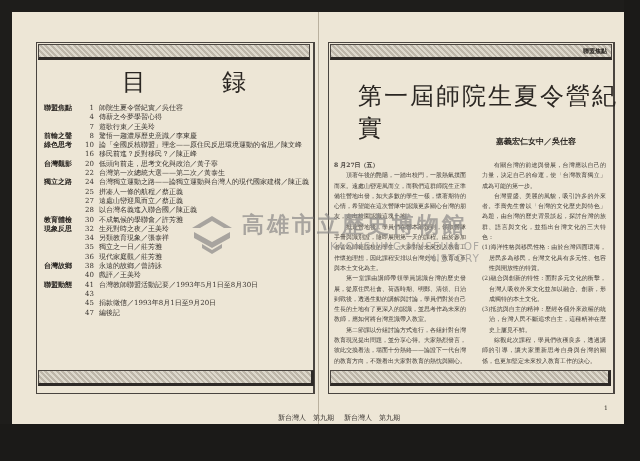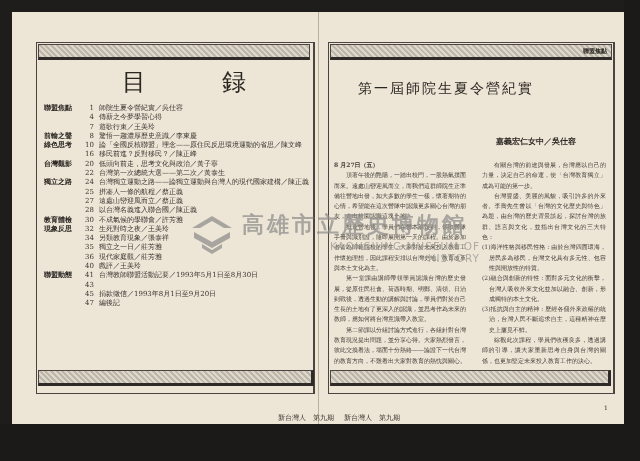--- a/index.html
+++ b/index.html
@@ -17,21 +17,21 @@
   .toc{position:absolute;left:44px;top:104px;width:268px;font-size:7px;line-height:9.3px;}
   .toc-row{display:flex;height:9.3px;white-space:nowrap;}
   .toc-sec{width:36px;font-weight:bold;font-family:"DejaVu Sans",sans-serif;font-size:7px;color:#2a2622;}
   .toc-pg{width:14px;text-align:right;padding-right:5px;color:#3a3531;}
   .toc-item{color:#3a3531;overflow:hidden;}
   
   .rbox{position:absolute;left:328px;top:42px;width:284px;height:350px;border:1px solid #4a4540;border-right-width:2px;}
   .rbar{position:absolute;left:330px;top:44px;width:280px;height:12px;border:1px solid #4a4540;border-bottom:3px solid #2e2a27;display:flex;justify-content:flex-end;align-items:center;}
   .rbar-label{font-size:6px;font-weight:bold;padding-right:4px;font-family:"DejaVu Sans",sans-serif;}
   .rbar-bottom{position:absolute;left:330px;top:370px;width:277px;height:12px;border:1px solid #4a4540;border-bottom:3px solid #2e2a27;border-right:3px solid #2e2a27;}
-  .art-title{position:absolute;left:358px;top:80px;font-family:Liberation Sans, sans-serif;font-size:14px;letter-spacing:2px;color:#2a2622;}
+  .art-title{position:absolute;left:358px;top:80px;font-family:Liberation Sans, sans-serif;font-size:24px;letter-spacing:2px;color:#2a2622;}
   .byline{position:absolute;left:496px;top:136px;font-size:8px;font-weight:bold;}
   .col{position:absolute;font-size:6px;line-height:10.3px;color:#423d38;text-align:justify;}
   .col p{margin:0;}
   .col1{left:334px;top:160px;width:132px;}
   .col2{left:482px;top:160px;width:124px;}
   .date{font-weight:bold;}
   .indent{text-indent:12px;}
   .hang{padding-left:7px;text-indent:-7px;}
   .footer{position:absolute;top:413px;font-size:7px;color:#3a3531;padding-left:17px;}
   .pgnum{position:absolute;left:604px;top:404px;font-size:6px;}
@@ -132,20 +132,25 @@
       <span class="toc-sec"></span>
       <span class="toc-pg">35</span>
       <span class="toc-item">獨立之一日／莊芳雅</span>
     </div>
     <div class="toc-row">
       <span class="toc-sec"></span>
       <span class="toc-pg">36</span>
       <span class="toc-item">現代家庭觀／莊芳雅</span>
     </div>
     <div class="toc-row">
+      <span class="toc-sec">台灣故鄉</span>
+      <span class="toc-pg">38</span>
+      <span class="toc-item">永遠的故鄉／曾詩詠</span>
+    </div>
+    <div class="toc-row">
       <span class="toc-sec"></span>
       <span class="toc-pg">40</span>
       <span class="toc-item">戲評／王美玲</span>
     </div>
     <div class="toc-row">
       <span class="toc-sec">聯盟動態</span>
       <span class="toc-pg">41</span>
       <span class="toc-item">台灣教師聯盟活動記要／1993年5月1日至8月30日</span>
     </div>
     <div class="toc-row">

